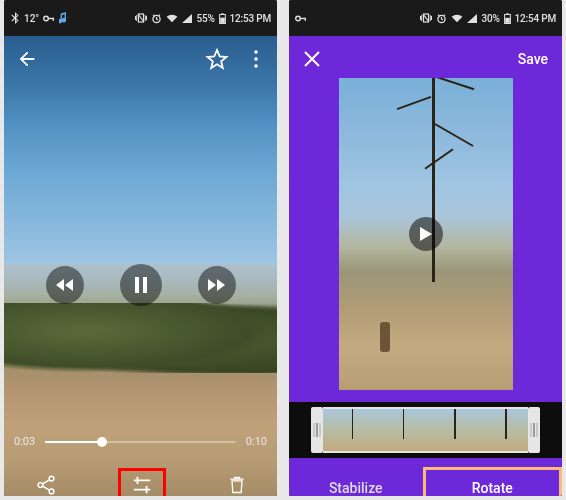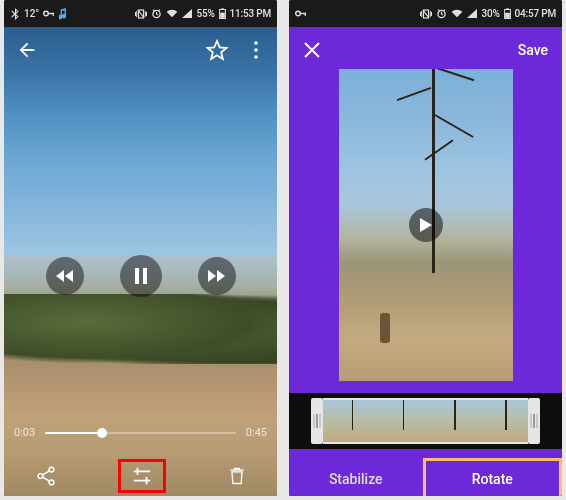--- a/index.html
+++ b/index.html
@@ -16,21 +16,21 @@
   .phone {
     width: 275px;
     height: 496px;
     background: #000;
     position: relative;
     overflow: hidden;
     border-radius: 2px;
   }
   
   .status-bar {
-    height: 27px;
+    height: 36px;
     background: #1a1a1a;
     color: #e0e0e0;
     display: flex;
     align-items: center;
     justify-content: space-between;
     padding: 0 6px;
     font-size: 10px;
     font-weight: 500;
   }
   .status-left, .status-right { display: flex; align-items: center; gap: 4px; }
@@ -210,21 +210,21 @@
           </svg>
       </span>
       <span>55%</span>
       <span>
         <svg width="7" height="11" viewBox="0 0 7 11">
             <rect x="0.6" y="1.5" width="5.8" height="9" fill="none" stroke="#e0e0e0" stroke-width="1"></rect>
             <rect x="2.3" y="0.3" width="2.4" height="1.2" fill="#e0e0e0"></rect>
             <rect x="1.2" y="4.6" width="4.6" height="5.3" fill="#e0e0e0"></rect>
           </svg>
       </span>
-      <span>11:53 PM</span>
+      <span>12:53 PM</span>
     </div>
   </div>
 
   <div class="viewer">
     <div class="city-haze"></div>
     <div class="bush"></div>
 
     <div class="top-bar">
       <span class="icon-btn">
         <svg width="22" height="22" viewBox="0 0 24 24">
@@ -265,21 +265,21 @@
           </svg>
       </div>
     </div>
 
     <div class="time-row">
       <span>0:03</span>
       <div class="slider">
         <div class="slider-fill" style="width:30%"></div>
         <div class="slider-thumb" style="left:30%"></div>
       </div>
-      <span>0:45</span>
+      <span>0:10</span>
     </div>
 
     <div class="bottom-bar">
       <span class="icon-btn">
         <svg width="22" height="22" viewBox="0 0 24 24">
             <circle cx="18" cy="5" r="2.6" fill="none" stroke="#fff" stroke-width="1.6"></circle>
             <circle cx="6" cy="12" r="2.6" fill="none" stroke="#fff" stroke-width="1.6"></circle>
             <circle cx="18" cy="19" r="2.6" fill="none" stroke="#fff" stroke-width="1.6"></circle>
             <path d="M8.3 10.7 15.7 6.3M8.3 13.3l7.4 4.4" stroke="#fff" stroke-width="1.6"></path>
           </svg>
@@ -334,21 +334,21 @@
           </svg>
       </span>
       <span>30%</span>
       <span>
         <svg width="7" height="11" viewBox="0 0 7 11">
             <rect x="0.6" y="1.5" width="5.8" height="9" fill="none" stroke="#e0e0e0" stroke-width="1"></rect>
             <rect x="2.3" y="0.3" width="2.4" height="1.2" fill="#e0e0e0"></rect>
             <rect x="1.2" y="4.8" width="4.6" height="5.1" fill="#e0e0e0"></rect>
           </svg>
       </span>
-      <span>04:57 PM</span>
+      <span>12:54 PM</span>
     </div>
   </div>
 
   <div class="editor">
     <div class="ed-top">
       <span class="icon-btn">
         <svg width="18" height="18" viewBox="0 0 18 18">
             <path d="M2 2l14 14M16 2 2 16" stroke="#fff" stroke-width="2"></path>
           </svg>
       </span>

